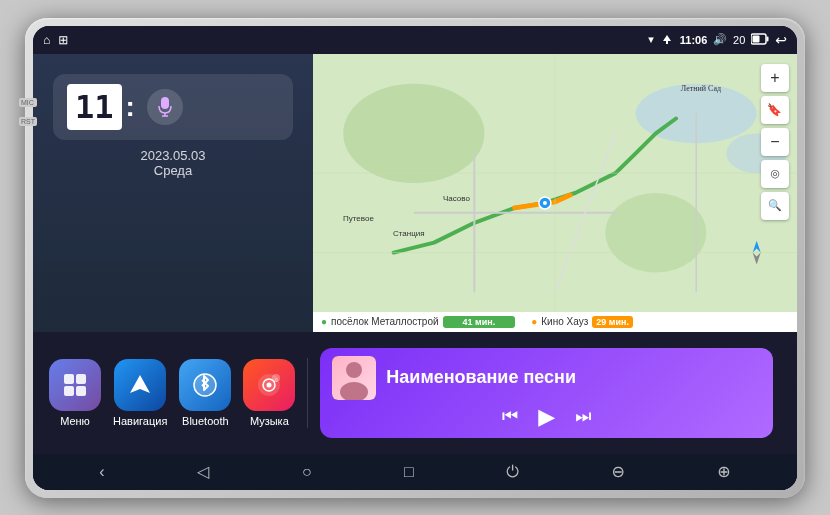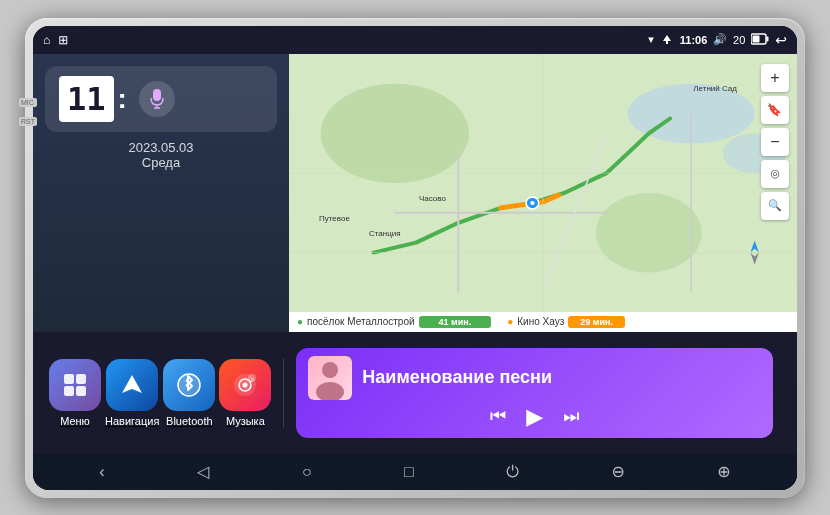--- a/index.html
+++ b/index.html
@@ -74,25 +74,25 @@
     }
     
     .main-content {
       flex: 1;
       display: flex;
       background: #1e2a3a;
       overflow: hidden;
     }
     
     .left-panel {
-      width: 256px;
+      width: 280px;
       background: linear-gradient(180deg, #2a3550 0%, #1e2a3a 100%);
       display: flex;
       flex-direction: column;
-      padding: 12px;
+      padding: 20px;
       gap: 8px;
       flex-shrink: 0;
     }
     .clock-widget {
       background: rgba(255,255,255,0.1);
       border-radius: 12px;
       padding: 10px 14px;
       display: flex;
       align-items: center;
       gap: 8px;
@@ -196,42 +196,41 @@
       color: white;
       border-radius: 3px;
       padding: 1px 20px;
       font-size: 9px;
       font-weight: bold;
     }
     .time-badge-yellow {
       background: #ff9800;
       color: white;
       border-radius: 3px;
-      padding: 1px 12px;
+      padding: 1px 4px;
       font-size: 9px;
       font-weight: bold;
     }
     
     .bottom-area {
       background: #1a1a2e;
       display: flex;
       flex-direction: column;
       flex-shrink: 0;
     }
     .apps-row {
       display: flex;
       align-items: center;
       padding: 8px 16px;
       gap: 4px;
     }
     .app-icons-left {
       display: flex;
-      gap: 4px;
+      gap: 12px;
       align-items: flex-end;
-      text-decoration: underline;
     }
     .app-item {
       display: flex;
       flex-direction: column;
       align-items: center;
       gap: 4px;
       cursor: pointer;
     }
     .app-icon {
       width: 52px;
@@ -450,21 +449,21 @@
 
             <g transform="translate(230,150)">
               <circle cx="0" cy="0" r="6" fill="#2196f3" stroke="white" stroke-width="1.5"></circle>
               <circle cx="0" cy="0" r="2" fill="white"></circle>
             </g>
           </svg>
 
           <div class="map-label" style="top:160px;left:30px;">Путевое</div>
           <div class="map-label" style="top:175px;left:80px;">Станция</div>
           <div class="map-label" style="top:140px;left:130px;">Часово</div>
-          <div class="map-label" style="top:30px;right:60px;">Летний Сад</div>
+          <div class="map-label" style="top:30px;right:76px;font-family:Liberation Serif, serif;">Летний Сад</div>
 
           <div class="map-controls">
             <div class="map-btn">+</div>
             <div class="map-btn" style="font-size:12px;">🔖</div>
             <div class="map-btn">−</div>
             <div class="map-btn" style="font-size:11px;">◎</div>
             <div class="map-btn" style="font-size:11px;">🔍</div>
           </div>
 
           <div class="map-info-bar">

